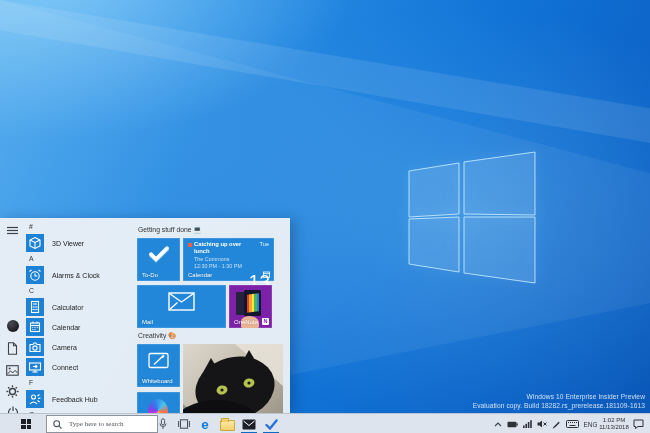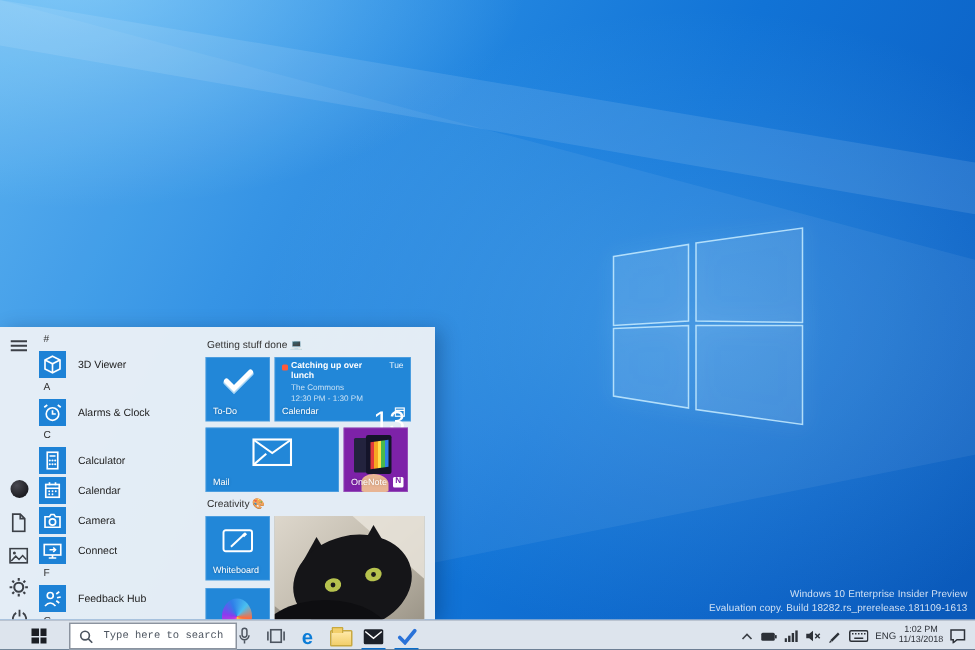--- a/index.html
+++ b/index.html
@@ -72,21 +72,21 @@
   
   .taskbar{position:absolute;left:0;top:413px;width:650px;height:20px;
     background:#dde4ed;border-top:1px solid rgba(120,135,155,.35);box-sizing:border-box;}
   .tb-item{position:absolute;top:0;height:20px;display:flex;align-items:center;justify-content:center;}
   .start-btn{left:18px;width:16px;}
   .win-glyph{display:grid;grid-template-columns:4.5px 4.5px;grid-template-rows:4.5px 4.5px;gap:1px;}
   .win-glyph span{background:#1b1e24;}
   .search-box{position:absolute;left:46px;top:1px;width:112px;height:18px;background:#fff;
     border:1px solid #8b939f;box-sizing:border-box;display:flex;align-items:center;}
   .search-box input{border:0;outline:0;flex:1;font-size:7px;color:#333;background:transparent;
-    font-family:Liberation Mono, monospace;min-width:0;}
+    font-family:Liberation Serif, serif;min-width:0;}
   .search-box input::placeholder{color:#4d5560;opacity:1;}
   .edge-e{font-size:13.5px;font-weight:bold;color:#0b7cd7;line-height:13px;}
   .underline{position:absolute;bottom:0;height:2px;width:16px;background:#0a6cc8;}
   .folder{position:relative;width:13px;height:9px;background:linear-gradient(#ffe9a8,#f2cf6b);
     border:.5px solid #c9a93f;border-radius:1px;margin-top:2px;}
   .folder:before{content:"";position:absolute;left:0;top:-2.5px;width:6px;height:2.5px;
     background:#f2cf6b;border:.5px solid #c9a93f;border-bottom:0;border-radius:1px 1px 0 0;}
   .tray-txt{font-size:6.4px;color:#2d3138;}
   .clock{flex-direction:column;line-height:7px;font-size:6px;color:#2d3138;text-align:center;}
 </style>

